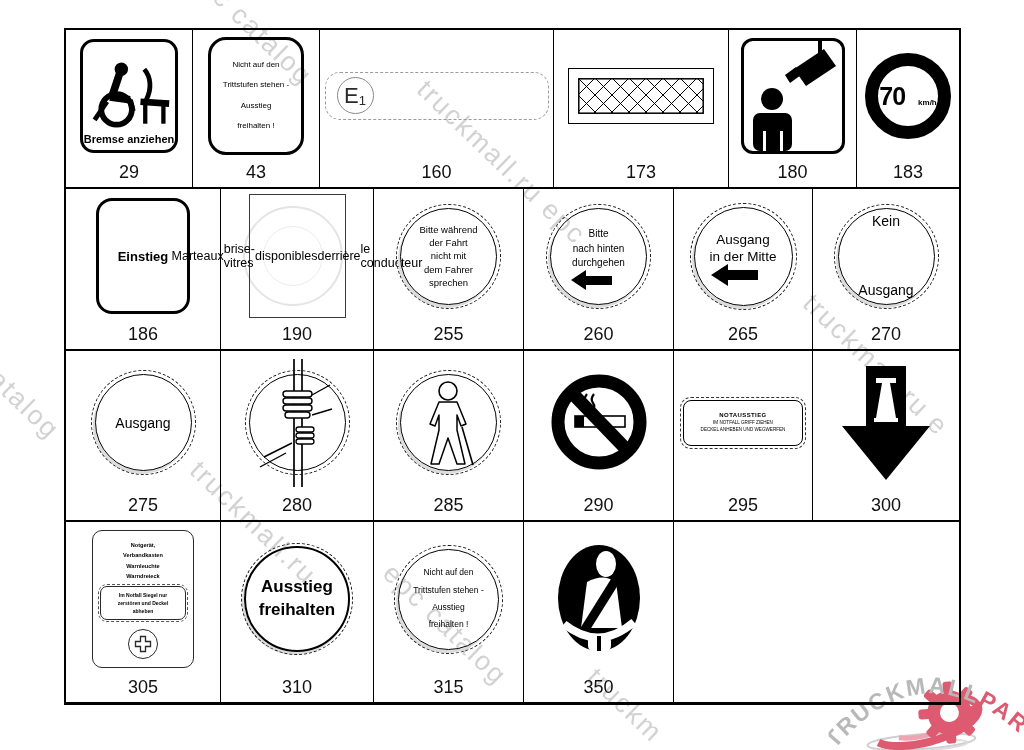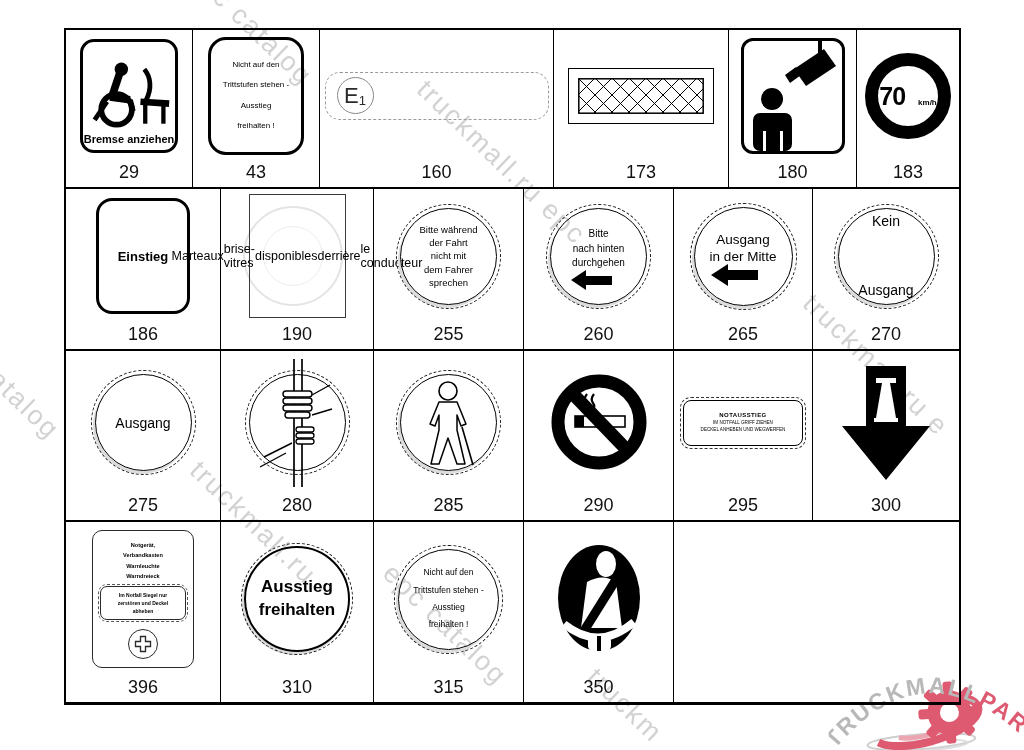--- a/index.html
+++ b/index.html
@@ -399,21 +399,21 @@
               <div class="t305b">zerstören und Deckel</div>
               <div class="t305b">abheben</div>
             </div>
             <div class="cross305">
               <svg width="20" height="20" viewBox="0 0 24 24">
                 <path d="M9,3 h6 v6 h6 v6 h-6 v6 h-6 v-6 h-6 v-6 h6 z" fill="#fff" stroke="#2a2a2a" stroke-width="1.6"></path>
               </svg>
             </div>
           </div>
         </div>
-        <div class="num">396</div>
+        <div class="num">305</div>
       </div>
 
       <div class="cell" style="width:153px;">
         <div class="signwrap">
           <div class="ring ring310">
             <div class="t310">Ausstieg</div>
             <div class="t310">freihalten</div>
           </div>
         </div>
         <div class="num">310</div>

